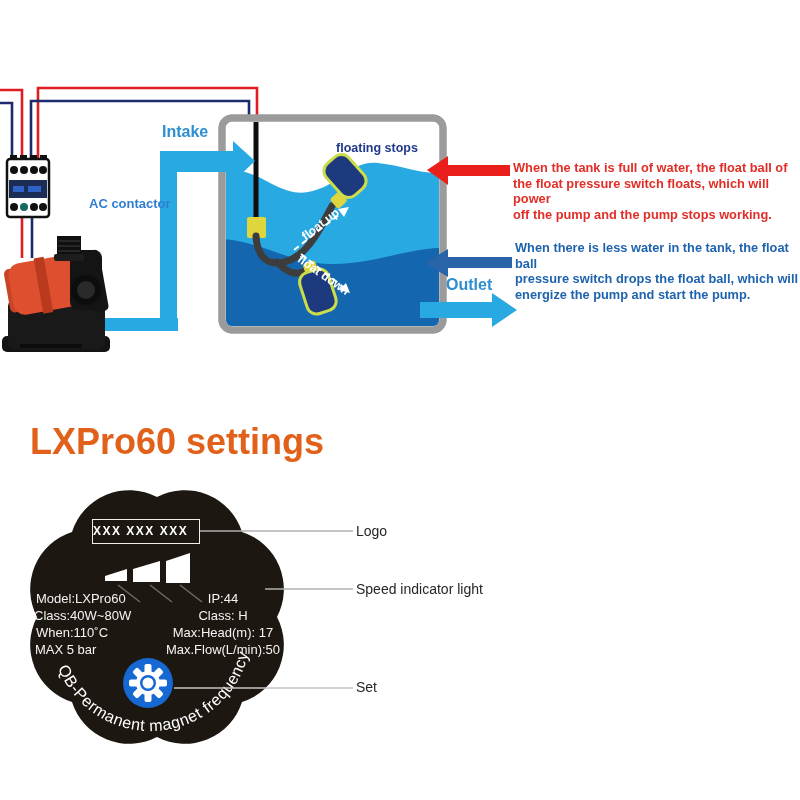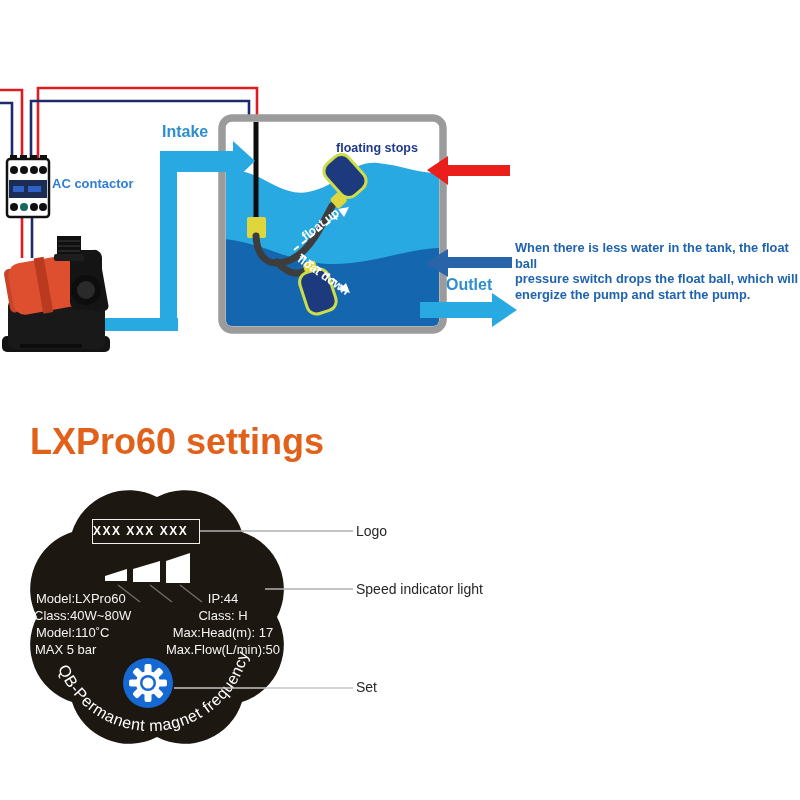--- a/index.html
+++ b/index.html
@@ -167,39 +167,44 @@
     </text>
   </g>
 
   <line x1="200" y1="531" x2="353" y2="531" stroke="#b0b0b0" stroke-width="1.3"></line>
   <line x1="265" y1="589" x2="353" y2="589" stroke="#b0b0b0" stroke-width="1.3"></line>
   <line x1="174" y1="688" x2="353" y2="688" stroke="#c4c4c4" stroke-width="1.3"></line>
 </svg>
 
 <div class="txt blue-label" style="left:162px;top:123px;">Intake</div>
 <div class="txt blue-label" style="left:446px;top:276px;">Outlet</div>
-<div class="txt small-blue" style="left:52px;top:176px;">AC contactor</div>
+<div class="txt small-blue" style="left:52px;top:196px;padding-left:37px;">AC contactor</div>
 <div class="txt ball-label" style="left:336px;top:141px;">floating stops</div>
 
 <div class="float-dir" style="left:299px;top:232px;transform:rotate(-38deg);transform-origin:left top;">float up</div>
 <div class="float-dir" style="left:303px;top:252px;transform:rotate(35deg);transform-origin:left top;">float down</div>
 
+<div class="note note-red" style="left:513px;top:160px;">
+  <div>When the tank is full of water, the float ball of</div>
+  <div>the float pressure switch floats, which will power</div>
+  <div>off the pump and the pump stops working.</div>
+</div>
 <div class="note note-blue" style="left:515px;top:240px;">
   <div>When there is less water in the tank, the float ball</div>
   <div>pressure switch drops the float ball, which will</div>
   <div>energize the pump and start the pump.</div>
 </div>
 
 <div class="title">LXPro60 settings</div>
 
 <div class="logo-box">XXX XXX  XXX</div>
 
 <div class="spec" style="left:36px;top:591px;">Model:LXPro60</div>
 <div class="spec" style="left:34px;top:608px;">Class:40W~80W</div>
-<div class="spec" style="left:36px;top:625px;">Model:110˚C</div>
+<div class="spec" style="left:36px;top:625px;">When:110˚C</div>
 <div class="spec" style="left:35px;top:642px;">MAX 5 bar</div>
 <div class="spec spec-right" style="left:148px;top:591px;">IP:44</div>
 <div class="spec spec-right" style="left:148px;top:608px;">Class: H</div>
 <div class="spec spec-right" style="left:148px;top:625px;">Max:Head(m): 17</div>
 <div class="spec spec-right" style="left:148px;top:642px;">Max.Flow(L/min):50</div>
 
 <div class="callout" style="left:356px;top:523px;">Logo</div>
 <div class="callout" style="left:356px;top:581px;">Speed indicator light</div>
 <div class="callout" style="left:356px;top:679px;">Set</div>
 

